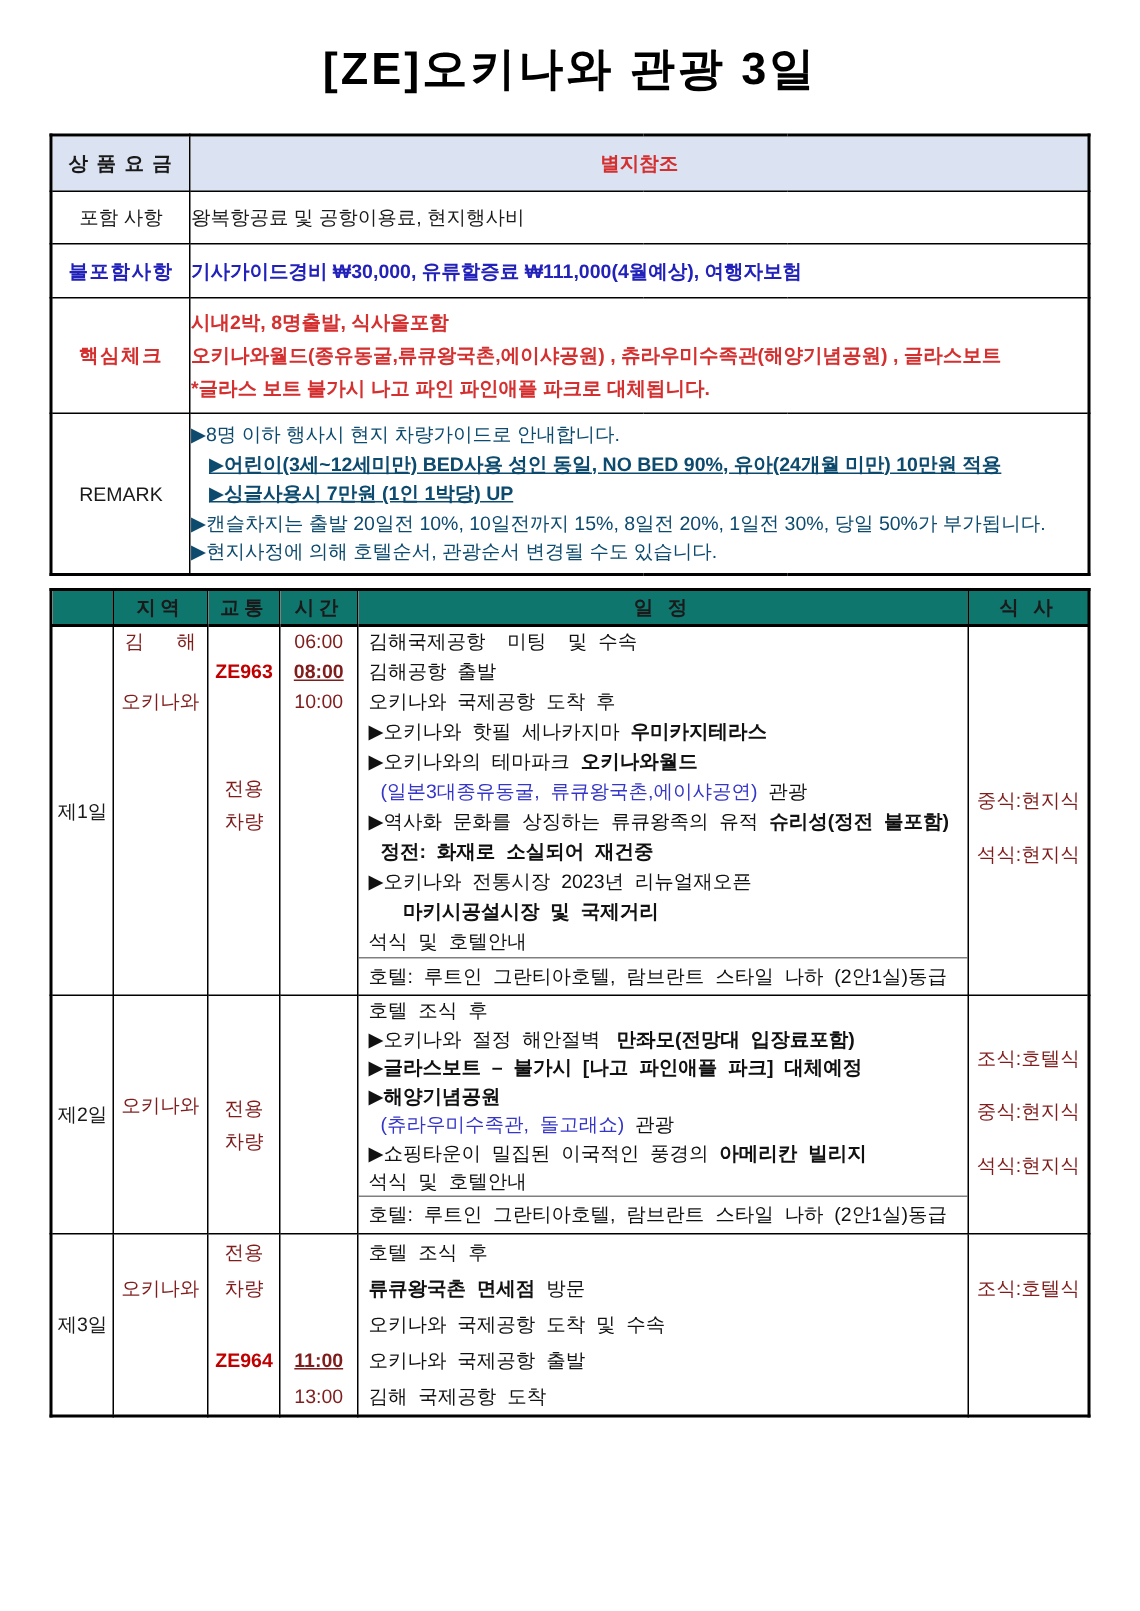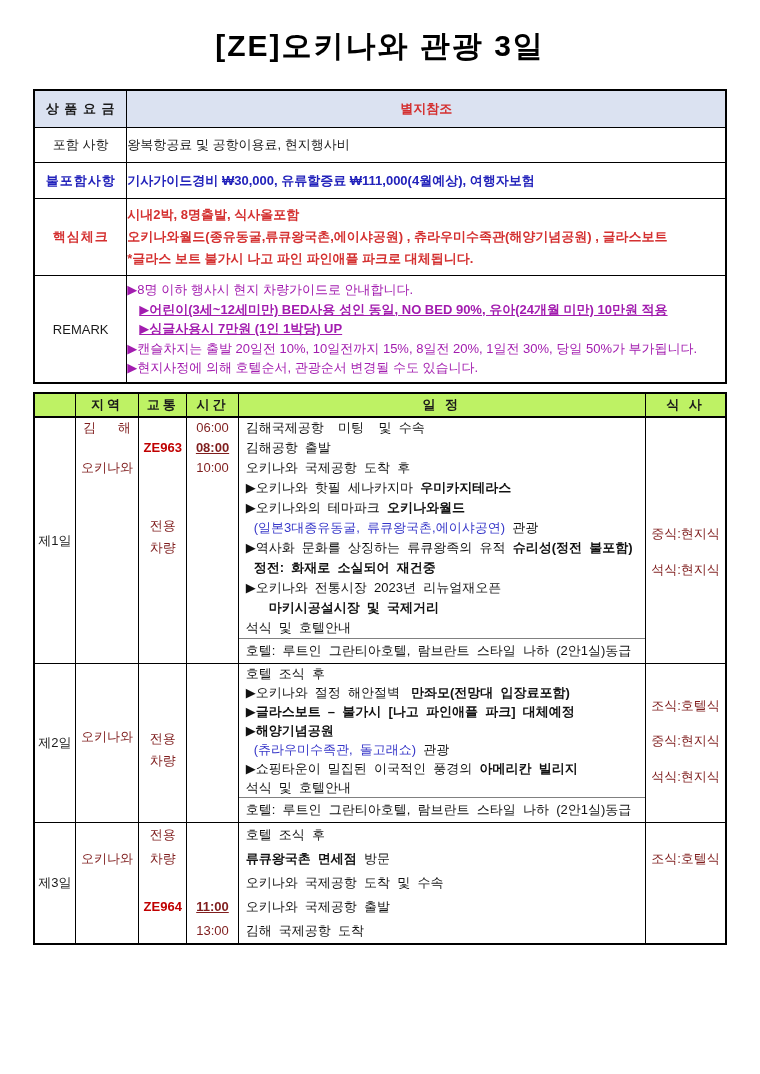--- a/index.html
+++ b/index.html
@@ -38,33 +38,33 @@
   .r-key td{height:76px;}
   .r-remark td{height:106px;}
   .val-c{text-align:center;font-weight:700;}
   .val-l{text-align:left;padding-left:10px;}
   .confirm-cell{text-align:center;font-weight:700;font-size:12.5px;line-height:17px;}
   .red{color:var(--red);}
   .blue-strong{color:var(--blue);font-weight:700;}
   .key-cell{padding:6px 0 6px 12px;}
   .key-cell .stk{color:var(--red);font-weight:700;font-size:13px;line-height:22px;}
   .remark-cell{padding:4px 0 4px 10px;}
-  .remark-cell .stk{font-size:13px;line-height:19.6px;color:#a21caf;}
+  .remark-cell .stk{font-size:13px;line-height:19.6px;color:#0c4a6e;}
   .stk.bu{font-weight:700;text-decoration:underline;padding-left:12px;}
   
   .itin-table{margin-top:8px;}
   .itin-table .cd{width:41px;}
   .itin-table .cr{width:63px;}
   .itin-table .ct{width:48px;}
   .itin-table .ch{width:51px;}
   .itin-table .cs{width:405px;}
   .itin-table .cm{width:80px;}
   .itin-table th{
     height:22px;font-size:13px;font-weight:700;letter-spacing:3px;
-    border-bottom:2px solid #000;background:#bef264;
+    border-bottom:2px solid #000;background:#0f766e;
   }
   .day-row>td{vertical-align:top;}
   .day-cell{vertical-align:middle !important;text-align:center;font-size:13px;}
   .side-cell{position:relative;}
   .pos-ln{
     position:absolute;left:0;right:0;text-align:center;
     white-space:pre;font-size:13px;color:#7f1d1d;
   }
   .pos-ln.flight{color:var(--flight);font-weight:700;}
   .pos-ln.emph{font-weight:700;text-decoration:underline;}

